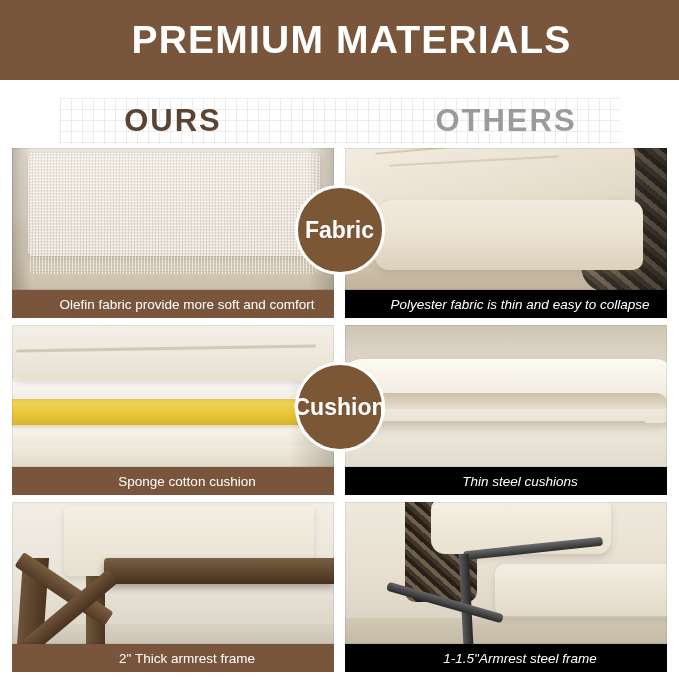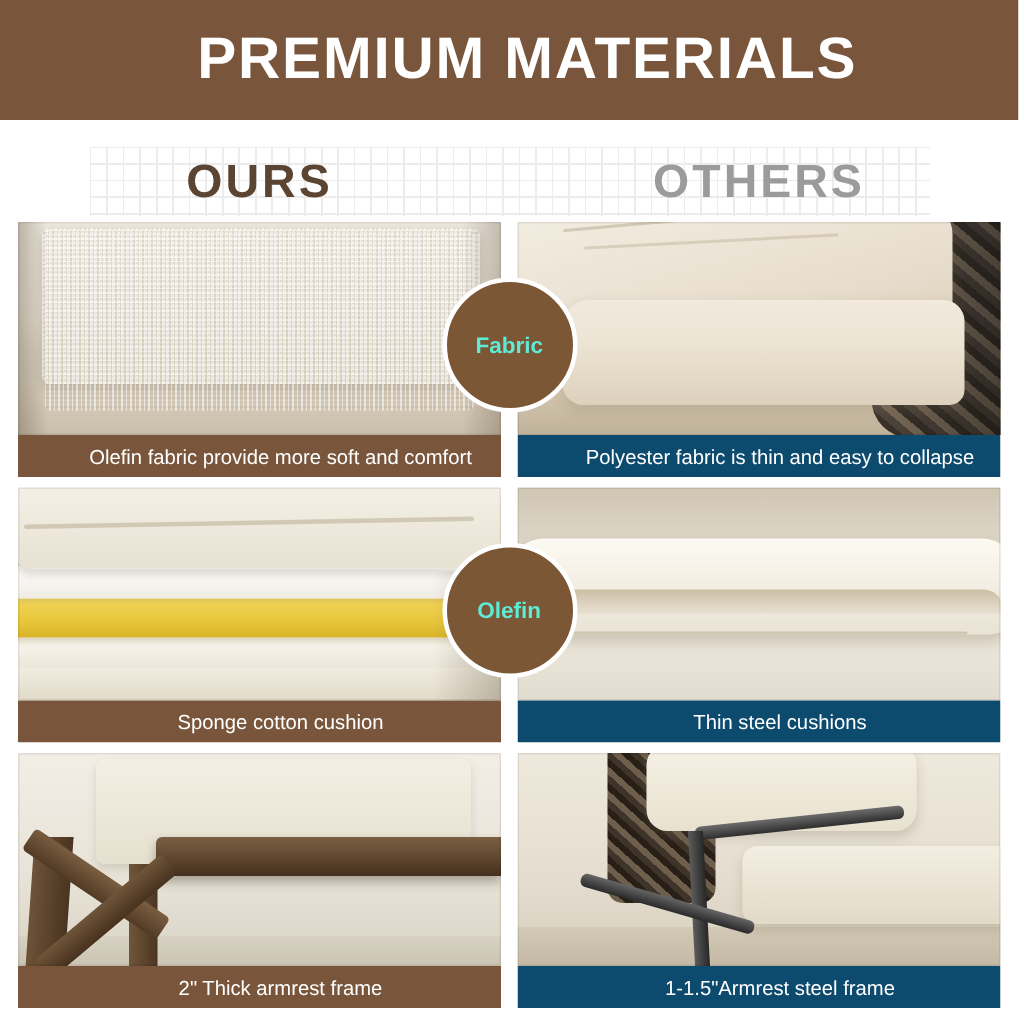--- a/index.html
+++ b/index.html
@@ -120,37 +120,37 @@
     display: flex;
     align-items: center;
     justify-content: center;
     font-size: 13.5px;
     color: #ffffff;
     box-sizing: border-box;
     white-space: nowrap;
     padding-left: 28px;
   }
   .caption.ours { background: #79563b; }
-  .caption.others { background: #0c4a6e; }
+  .caption.others { background: #000000; font-style: italic; }
 
   
   .badge {
     position: absolute;
     left: 50%;
     transform: translateX(-50%);
     width: 84px;
     height: 84px;
     border-radius: 50%;
     background: #7b5736;
     border: 3px solid #ffffff;
     display: flex;
     align-items: center;
     justify-content: center;
-    color: #5eead4;
-    font-size: 15px;
+    color: #ffffff;
+    font-size: 23px;
     font-weight: bold;
     z-index: 5;
   }
   .badge.b1 { top: 185px; }
   .badge.b2 { top: 362px; }
   .badge.b3 { top: 539px; }
 
   
   .ph { position:absolute; }
 
@@ -472,21 +472,21 @@
           <div class="slab">
               <div class="slabtop"></div>
               <div class="seam"></div>
             </div>
         </div>
         <div class="frame"></div>
       </div>
       <div class="caption others">Thin steel cushions</div>
     </div>
   </div>
-  <div class="badge b2">Olefin</div>
+  <div class="badge b2">Cushion</div>
 
   <div class="row row3">
     <div class="cell left">
       <div class="photo">
         <div class="ph p3l">
           <div class="floor"></div>
           <div class="cushion"></div>
           <div class="armbar"></div>
           <div class="legA"></div>
           <div class="vbar"></div>

